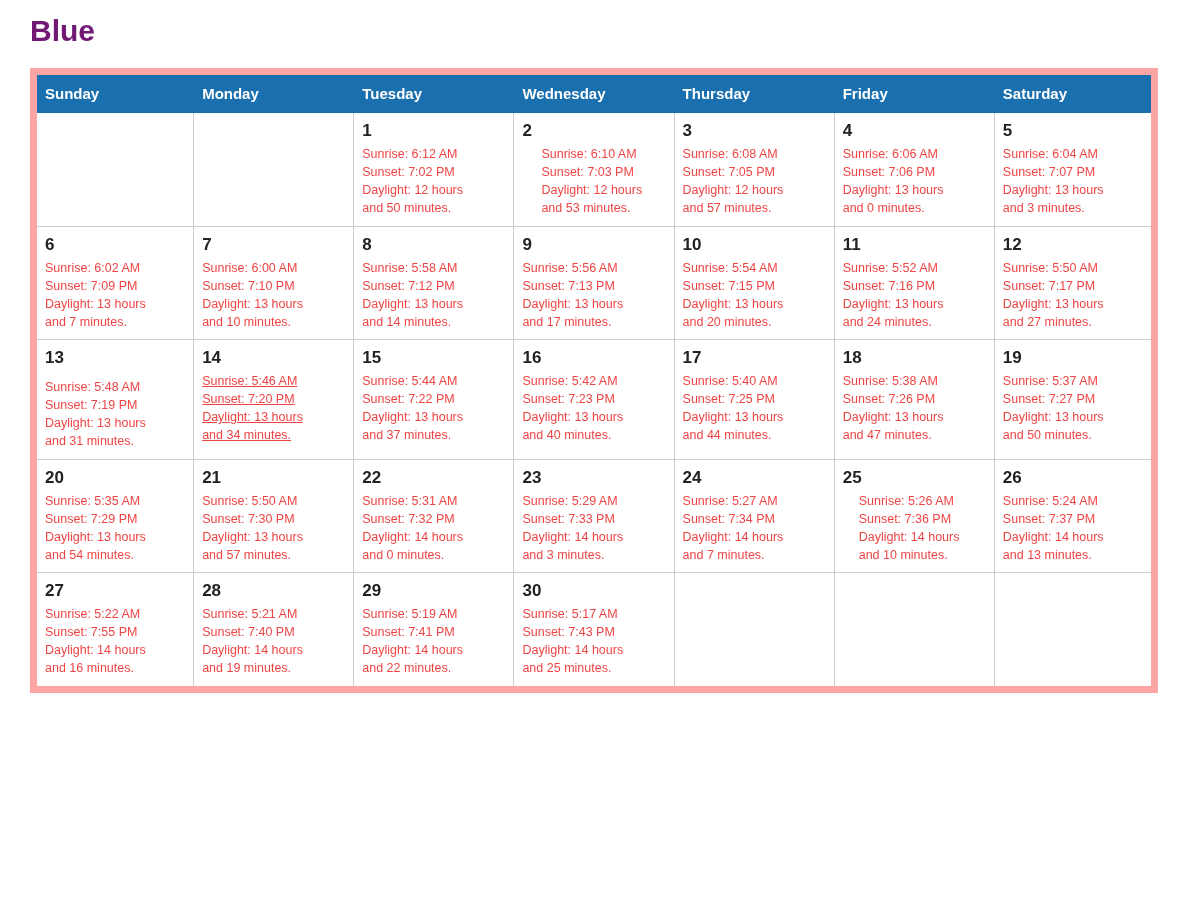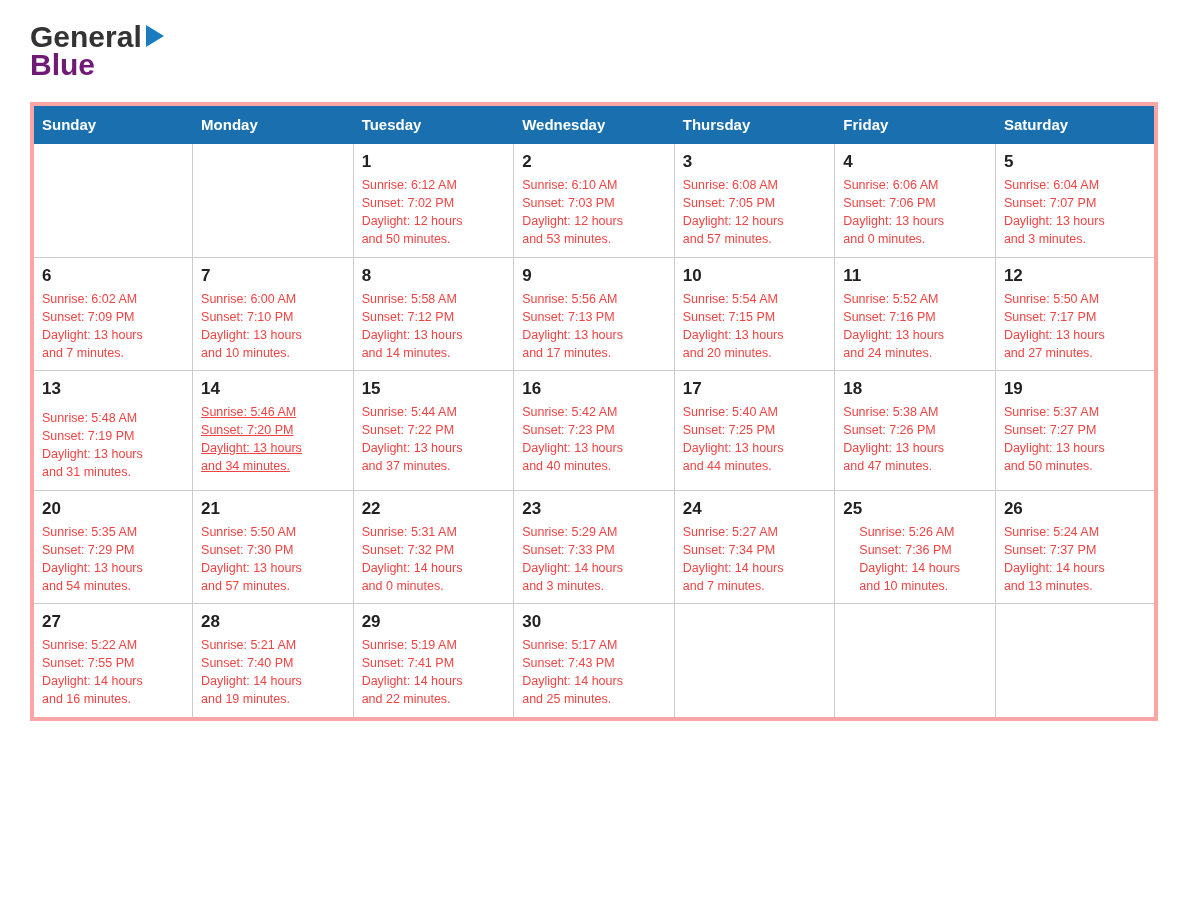--- a/index.html
+++ b/index.html
@@ -32,21 +32,21 @@
       line-height: 1.1;
     }
     .title-block h2 {
       font-size: 22px;
       font-weight: normal;
       color: #444;
     }
     .calendar {
       width: 100%;
       border-collapse: collapse;
-      border: 4px solid #fca5a5;
+      border: 7px solid #fca5a5;
     }
     .calendar thead tr th {
       background-color: #1a6faf;
       color: #fff;
       font-size: 15px;
       font-weight: bold;
       padding: 10px 8px;
       text-align: left;
       border: 1px solid #1a6faf;
     }
@@ -74,24 +74,20 @@
     .logo-row1 {
       display: flex;
       align-items: center;
     }
   </style>
 </head>
 <body>
 
 <div class="header">
   <div class="logo">
-    <div class="logo-row1">
-      <span style="font-size:30px;font-weight:bold;color:#333;">General</span>
-      <span style="display:inline-block;width:0;height:0;border-top:11px solid transparent;border-bottom:11px solid transparent;border-left:18px solid #1a7bbf;margin-left:4px;vertical-align:middle;margin-bottom:2px;"></span>
-    </div>
     <div style="font-size:30px;font-weight:bold;color:#701a75;margin-top:-6px;">Blue</div>
   </div>
   <div class="title-block">
     <h1></h1>
     <h2></h2>
   </div>
 </div>
 
 <table class="calendar">
   <thead>
@@ -111,21 +107,21 @@
         <td class="empty-cell"></td>
         <td>
           <div class="day-number">1</div>
           <div class="day-info" style="white-space: pre-line;">Sunrise: 6:12 AM
 Sunset: 7:02 PM
 Daylight: 12 hours
 and 50 minutes.</div>
         </td>
         <td>
           <div class="day-number">2</div>
-          <div class="day-info" style="white-space: pre-line;">Sunrise: 6:10 AM
+          <div class="day-info" style="white-space: pre-line; margin-left: 19px;">Sunrise: 6:10 AM
 Sunset: 7:03 PM
 Daylight: 12 hours
 and 53 minutes.</div>
         </td>
         <td>
           <div class="day-number">3</div>
           <div class="day-info" style="white-space: pre-line;">Sunrise: 6:08 AM
 Sunset: 7:05 PM
 Daylight: 12 hours
 and 57 minutes.</div>

